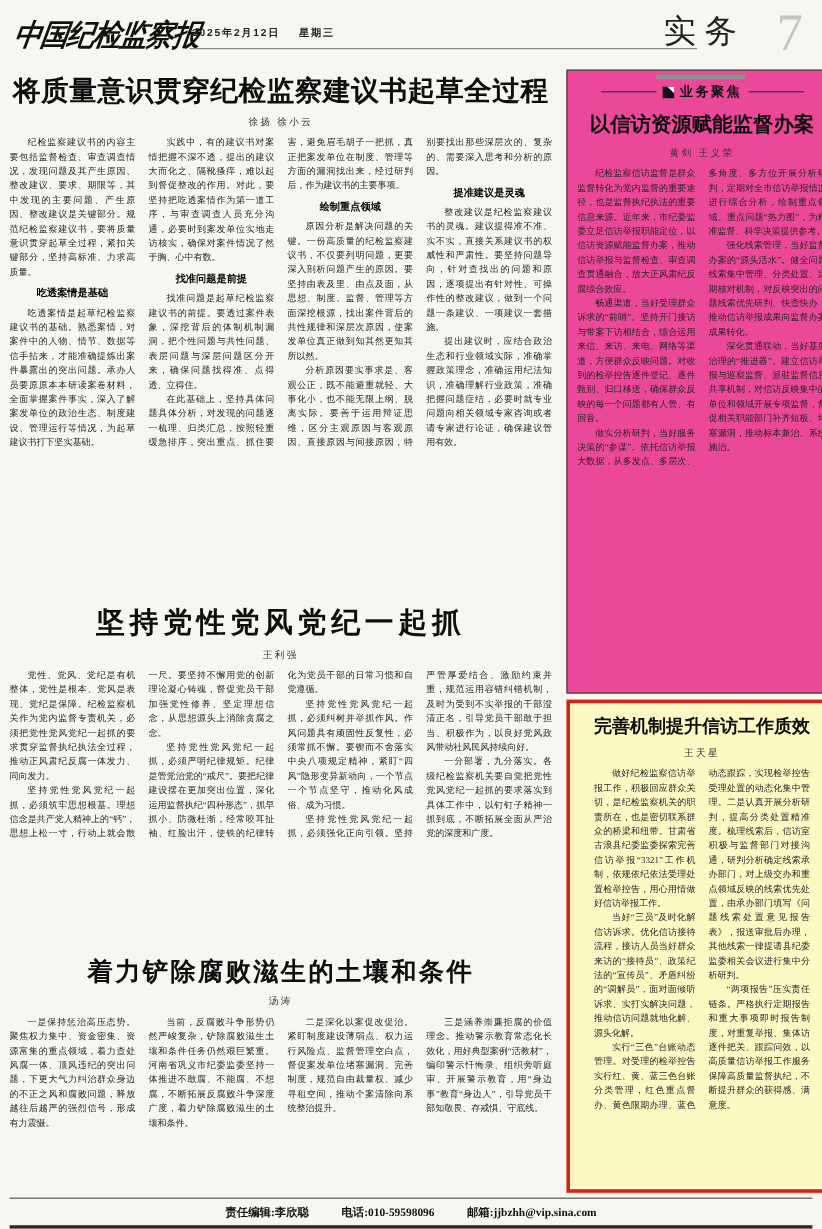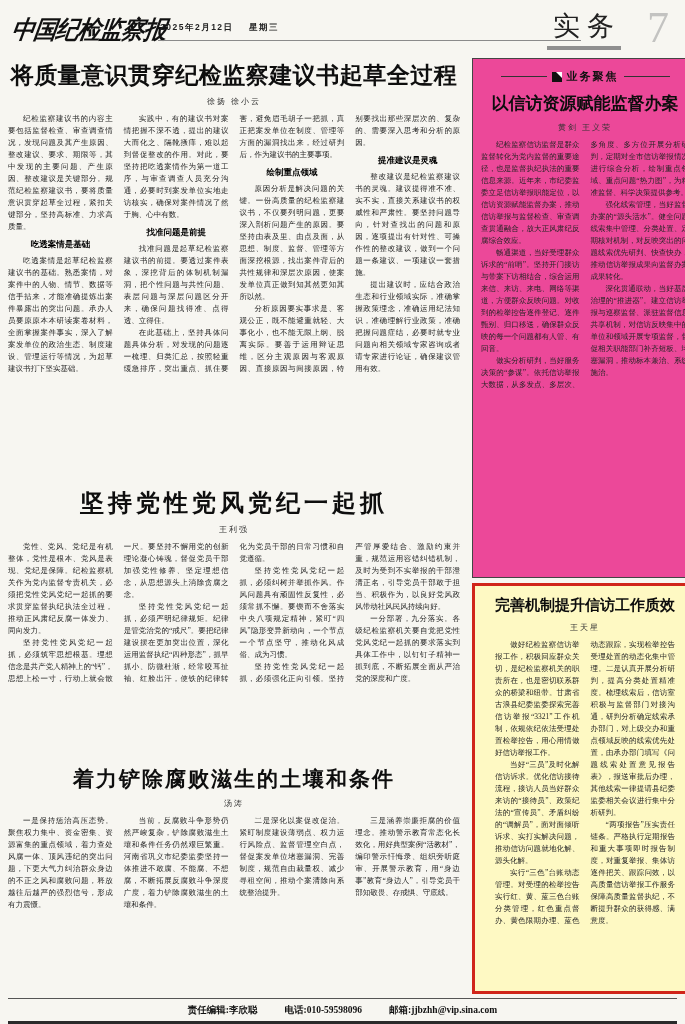--- a/index.html
+++ b/index.html
@@ -23,30 +23,30 @@
   }
   .m-date {
     position:absolute; left:152px; top:16px;
     font-size:8.5px; font-weight:bold; letter-spacing:1.5px; color:#222;
     font-family:"Liberation Sans","DejaVu Sans",sans-serif;
   }
   .m-rule { position:absolute; left:150px; right:96px; top:34px; height:1px; background:#8b8b8b; }
   .m-section {
     position:absolute; right:56px; top:2px;
     font-size:27px; letter-spacing:7px; color:#222;
-    padding:0 0 2px 6px; border-bottom:4px solid #8f8f8f;
+    padding:0 0 18px 6px; border-bottom:4px solid #8f8f8f;
   }
   .m-pagenum {
     position:absolute; right:8px; top:0;
     font-size:44px; line-height:44px; color:#c3c3c1; font-weight:400;
   }
 
   
   .main { display:flex; gap:12px; margin-top:8px; flex:1 1 auto; min-height:0; }
-  .left-col { width:452px; flex:0 0 452px; display:flex; flex-direction:column; }
+  .left-col { width:452px; flex:0 0 452px; display:flex; flex-direction:column;justify-content:space-between; }
   .right-col { flex:1 1 auto; display:flex; flex-direction:column; gap:5px; min-height:0; }
 
   
   .headline { text-align:center; font-weight:900; color:#0e0e0e; margin:0; white-space:nowrap; }
   .hl-1 { font-size:23px; letter-spacing:0.5px; margin-top:2px; }
   .hl-2 { font-size:24px; letter-spacing:4px; margin-top:6px; }
   .hl-3 { font-size:21px; letter-spacing:2px; margin-top:6px; }
   .byline { text-align:center; font-size:8px; color:#333; margin:5px 0 6px; letter-spacing:2px; }
   .body {
     font-size:7.5px; line-height:12px; text-align:justify; color:#242424;

